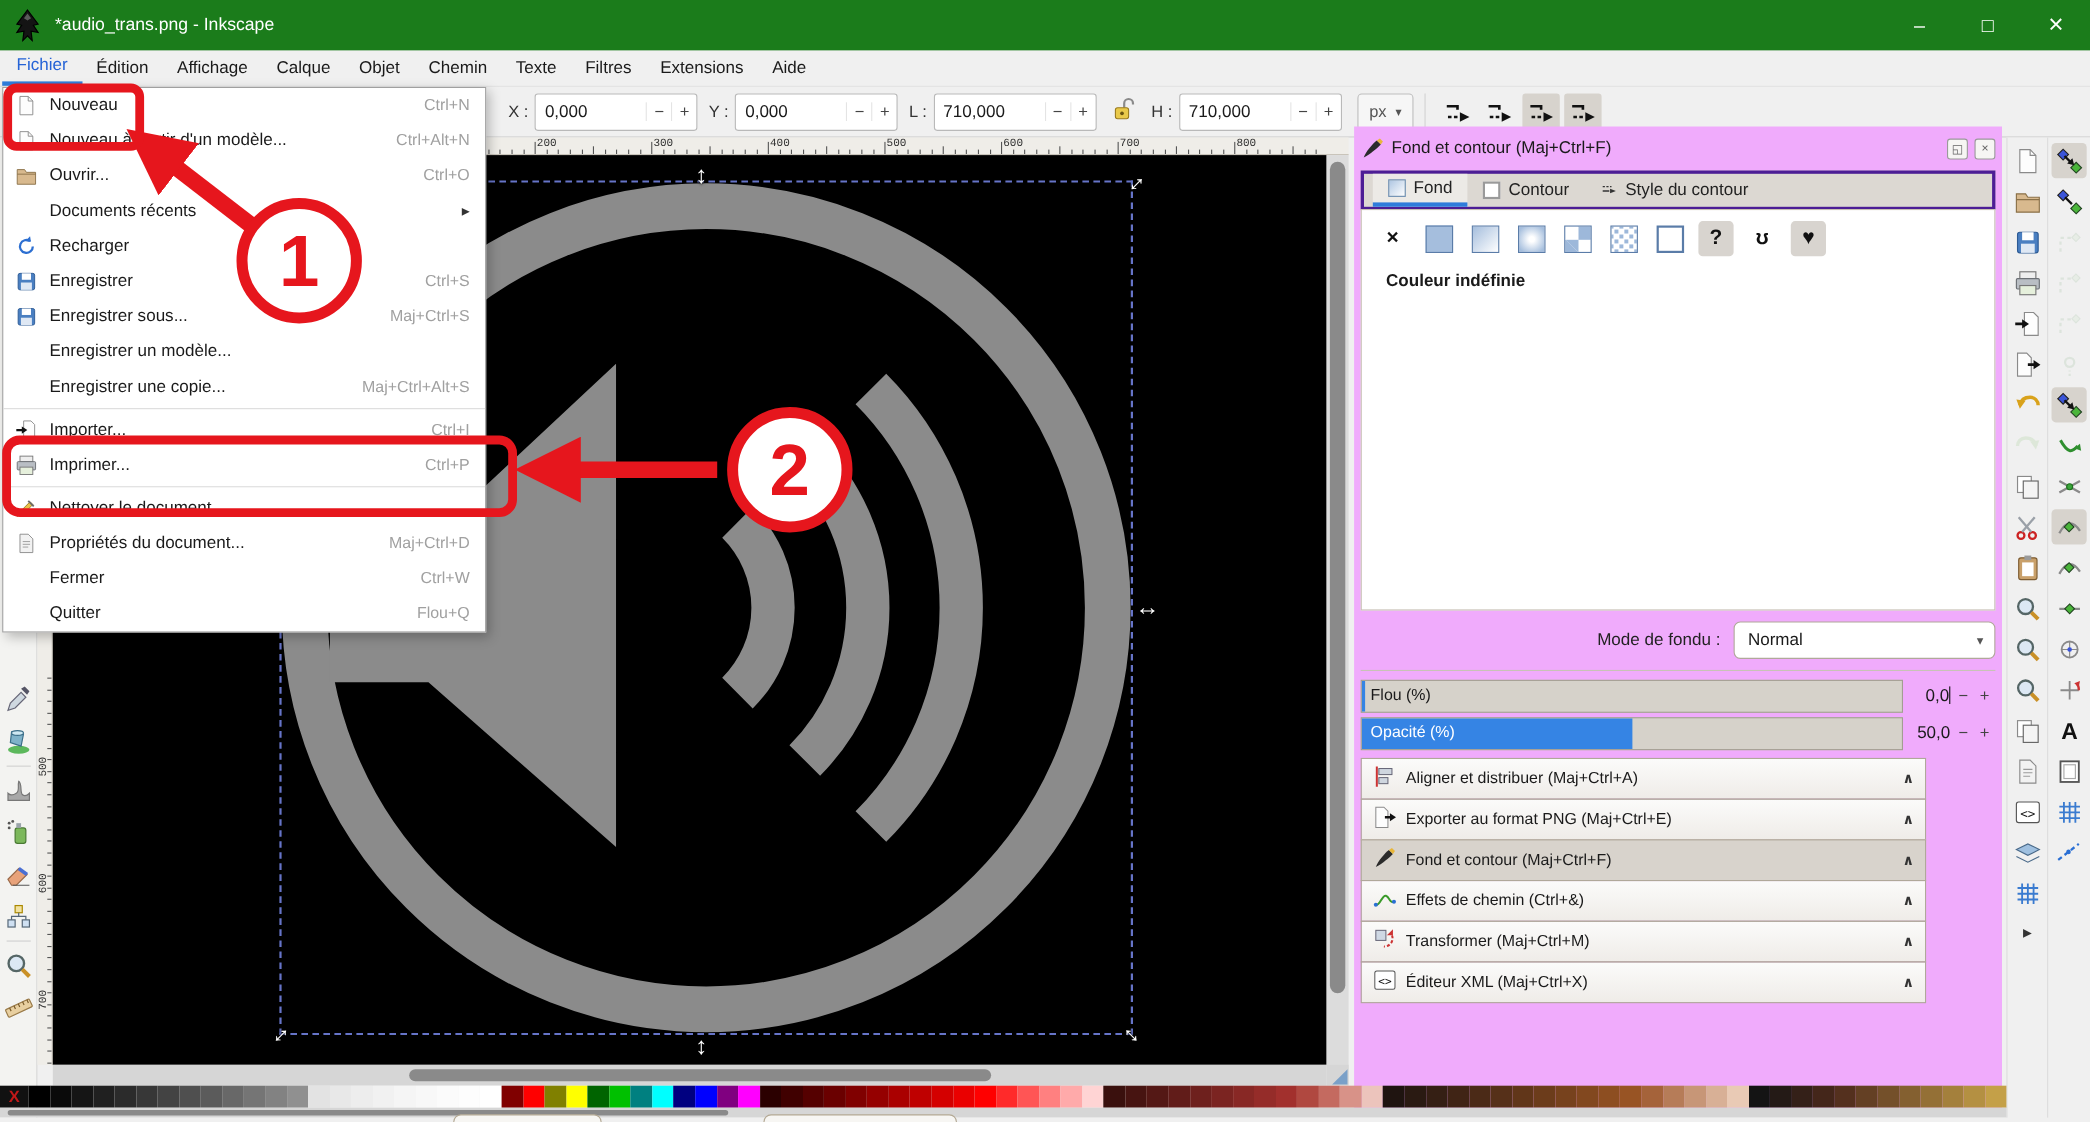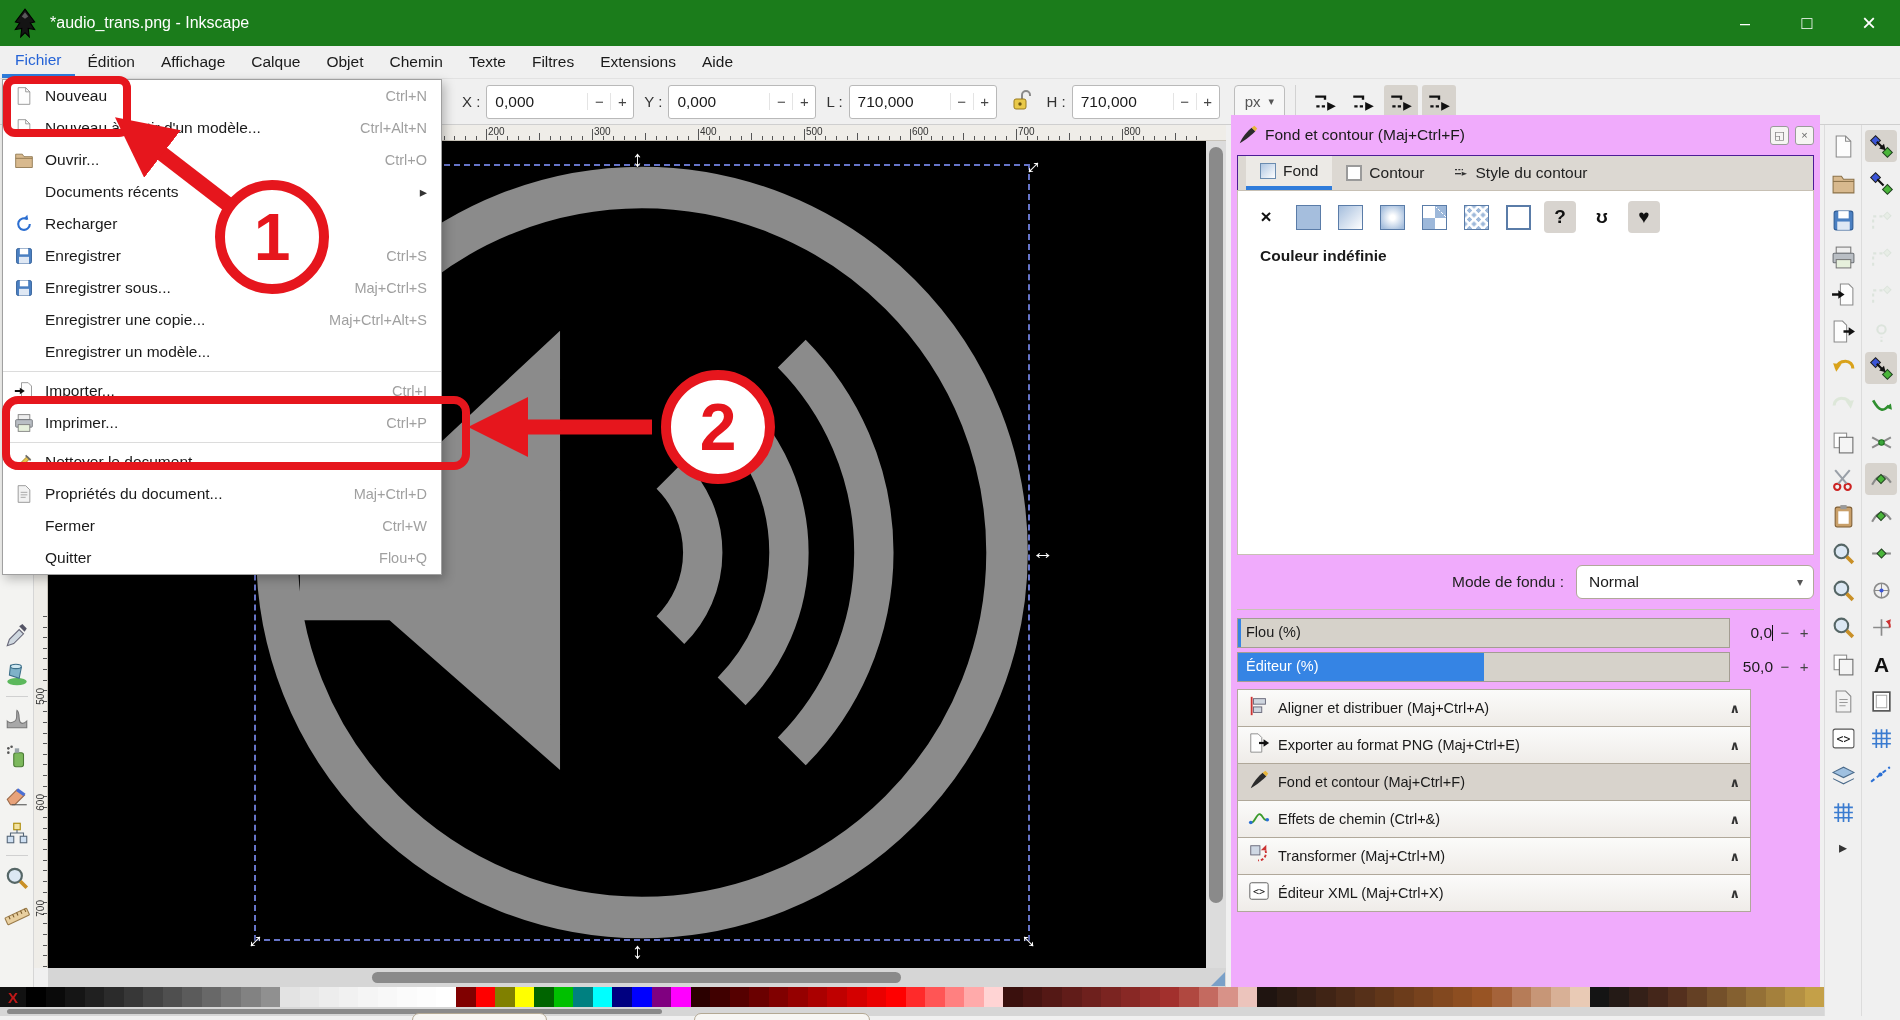--- a/index.html
+++ b/index.html
@@ -31,38 +31,38 @@
   
   #toolbox{left:0;top:125px;width:34px;height:895px;background:#f3f3f1;border-right:1px solid #d6d6d6;box-sizing:border-box;}
   .tool{width:34px;height:38px;display:flex;align-items:center;justify-content:center;}
   .tool svg{width:26px;height:26px;}
   .toolsep{width:22px;height:1px;background:#d0d0d0;margin:3px auto;}
   
   #ruler-top{left:34px;top:125px;width:1192px;height:16px;background:#efede8;border-bottom:1px solid #c9c4ba;box-sizing:border-box;overflow:hidden;}
   #ruler-left{left:34px;top:141px;width:14px;height:827px;background:#efede8;border-right:1px solid #c9c4ba;box-sizing:border-box;overflow:hidden;}
   .tickv{position:absolute;background:#555;width:1px;bottom:0;}
   .tickh{position:absolute;background:#555;height:1px;right:0;}
-  .rlabel{position:absolute;font-size:10px;color:#333;}
+  .rlabel{position:absolute;font-size:10px;color:#333;font-family:Liberation Mono, monospace;}
   #canvas{left:48px;top:141px;width:1158px;height:827px;background:#000;overflow:hidden;}
   #vscroll{left:1206px;top:141px;width:20px;height:845px;background:#dcdcdc;}
   #vscroll .thumb{position:absolute;left:3px;width:14px;top:6px;height:756px;background:#8a8a8a;border-radius:7px;}
   #hscroll{left:48px;top:968px;width:1158px;height:19px;background:#d6d6d6;}
   #hscroll .thumb{position:absolute;top:4px;height:11px;left:324px;width:529px;background:#8a8a8a;border-radius:6px;}
   #corner-widget{left:1206px;top:968px;width:20px;height:19px;background:#d6d6d6;}
   #corner-widget div{width:0;height:0;border-left:14px solid transparent;border-bottom:14px solid #7aa0c8;margin:4px 0 0 5px;}
   
   #sel-rect{left:254px;top:164px;width:776px;height:777px;border:2px dashed #6674c8;box-sizing:border-box;}
   .handle{position:absolute;color:#fff;font-weight:bold;font-size:22px;text-shadow:0 0 3px #000,0 0 2px #000;line-height:1;}
   
   #dock{left:1231px;top:115px;width:589px;height:895px;background:#f0abfc;}
   #dock-header{position:absolute;left:6px;top:5px;right:6px;height:30px;display:flex;align-items:center;}
   #dock-header svg{width:22px;height:22px;}
   #dock-header .t{font-size:15.5px;margin-left:6px;}
   .dockwin{width:17px;height:17px;border:1px solid #9a9a9a;border-radius:3px;display:flex;align-items:center;justify-content:center;font-size:11px;color:#666;margin-left:6px;background:#f6f5f3;}
-  #tabbar{position:absolute;left:6px;top:40px;width:577px;height:36px;background:#dcd8d2;border:1px solid #4c1d95;box-sizing:border-box;display:flex;align-items:stretch;padding-left:8px;}
+  #tabbar{position:absolute;left:6px;top:40px;width:577px;height:36px;background:#dcd8d2;border:3px solid #4c1d95;box-sizing:border-box;display:flex;align-items:stretch;padding-left:8px;}
   .tab{display:flex;align-items:center;gap:7px;padding:0 14px;font-size:15.5px;color:#222;}
   .tab .ticon{width:16px;height:16px;border:1px solid #6a8cb0;box-sizing:border-box;}
   .tab.active{background:#eceae6;border-bottom:4px solid #2f7cdb;padding-bottom:0;}
   .ticon.grad{background:linear-gradient(135deg,#aec6e2,#ffffff);}
   .ticon.outline{background:#fff;border:2px solid #9a9a9a;}
   #fillpanel{position:absolute;left:6px;top:75px;width:577px;height:365px;background:#fff;border:1px solid #c7c0b4;box-sizing:border-box;}
   #fill-buttons{display:flex;align-items:center;gap:10px;padding:10px 0 0 12px;}
   .fb-btn{width:32px;height:32px;display:flex;align-items:center;justify-content:center;border-radius:4px;font-size:19px;font-weight:bold;color:#111;}
   .fb-btn.pressed{background:#d8d4cf;}
   .fb-sq{width:25px;height:25px;border:1px solid #5a7ca8;box-sizing:border-box;}
@@ -511,21 +511,21 @@
         <div class="fillbar" style="width:3px;"></div>
         <span class="sl">Flou (%)</span>
       </div>
       <div class="sval"><span>0,0</span><span class="caret"></span></div>
       <div class="mini">−</div>
       <div class="mini">+</div>
     </div>
     <div class="srow" style="top:536px;">
       <div class="trough">
         <div class="fillbar" id="opacity-fill" style="width: 50%;"></div>
-        <span class="sl" style="color:#fff;">Éditeur (%)</span>
+        <span class="sl" style="color:#fff;">Opacité (%)</span>
       </div>
       <div class="sval"><span>50,0</span></div>
       <div class="mini">−</div>
       <div class="mini">+</div>
     </div>
     <div id="dock-panels">
         <div class="panel-hdr">
           <span><svg viewBox="0 0 24 24">
               <path d="M4 2v20" stroke="#c33" stroke-width="2"></path>
               <rect x="6" y="4" width="13" height="6" fill="#cfd6df" stroke="#667"></rect>
@@ -983,27 +983,27 @@
             <rect x="3" y="3" width="18" height="18" rx="2" fill="#4a7fc1" stroke="#2c5a94"></rect>
             <rect x="7" y="3" width="10" height="7" fill="#fff"></rect>
             <rect x="6" y="13" width="12" height="8" fill="#dfe8f4"></rect>
           </svg>
         </span>
         <span class="flabel">Enregistrer sous...</span>
         <span class="fshort">Maj+Ctrl+S</span>
       </div>
       <div class="fm-row">
         <span class="fico"></span>
+        <span class="flabel">Enregistrer un modèle...</span>
+        <span class="fshort"></span>
+      </div>
+      <div class="fm-row">
+        <span class="fico"></span>
         <span class="flabel">Enregistrer une copie...</span>
         <span class="fshort">Maj+Ctrl+Alt+S</span>
-      </div>
-      <div class="fm-row">
-        <span class="fico"></span>
-        <span class="flabel">Enregistrer un modèle...</span>
-        <span class="fshort"></span>
       </div>
       <div class="fm-sep"></div>
       <div class="fm-row">
         <span class="fico">
           <svg viewBox="0 0 24 24">
             <path d="M9 2h8l4 4v16H9z" fill="#fdfdfd" stroke="#8a8a8a"></path>
             <path d="M1 12h9" stroke="#111" stroke-width="2.4"></path>
             <path d="M7 8l6 4-6 4z" fill="#111"></path>
           </svg>
         </span>

